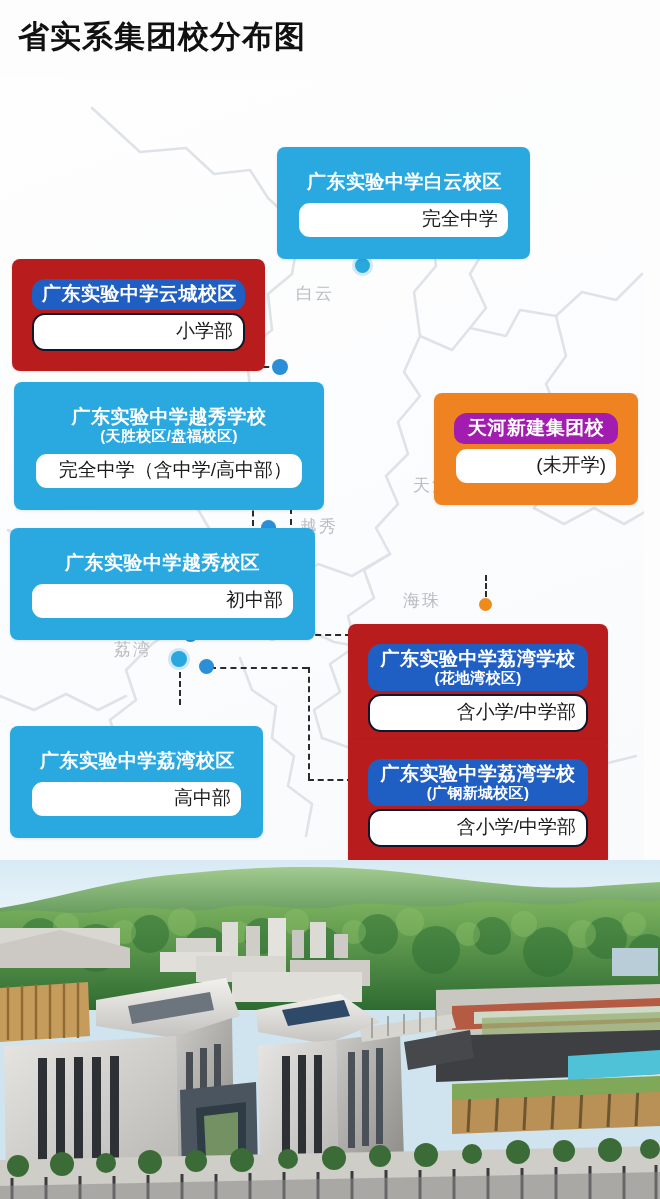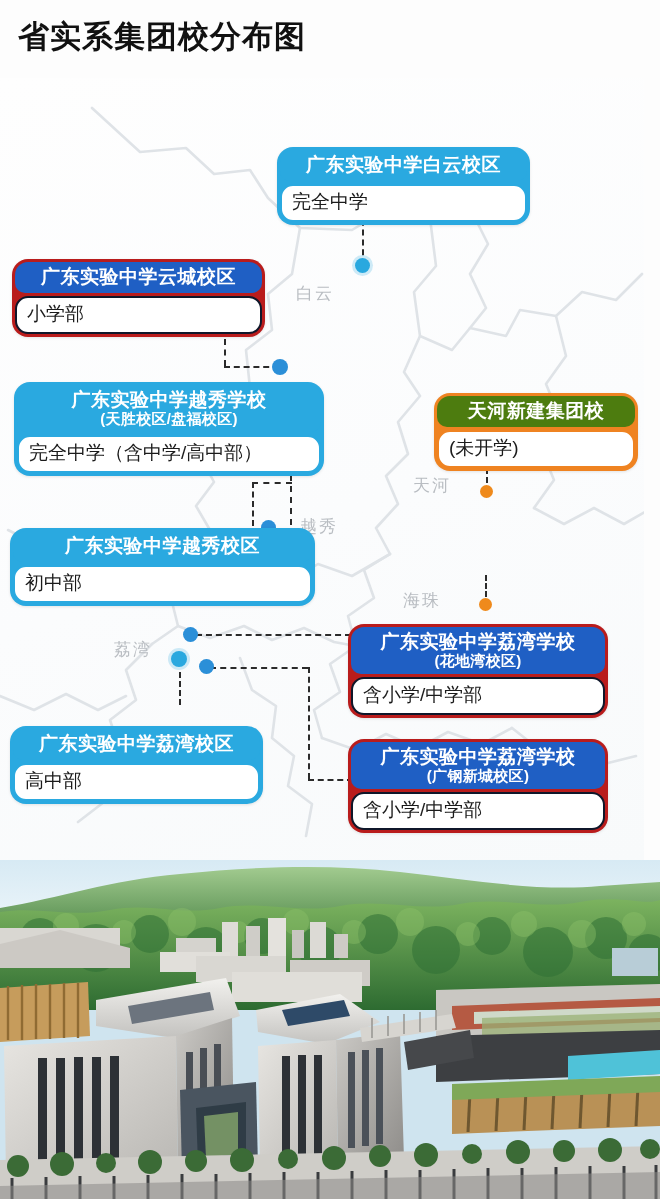--- a/index.html
+++ b/index.html
@@ -27,41 +27,41 @@
   .dot.cyan{background:#29a8df;}
   .dot.orange{background:#ef8a1c;}
   .dot.ringed{box-shadow:0 0 0 3px rgba(41,168,223,.22);}
 
   
   .dash{position:absolute;}
   .dash.v{border-left:2px dashed #2b2b2b;}
   .dash.h{border-top:2px dashed #2b2b2b;}
 
   
-  .card{position:absolute;border-radius:16px;padding:3px;box-sizing:border-box;
+  .card{position:absolute;border-radius:8px;padding:20px;box-sizing:border-box;
         box-shadow:0 1px 3px rgba(0,0,0,.10);}
   .card .hdr{border-radius:13px 13px 10px 10px;color:#fff;font-weight:bold;
              text-align:center;line-height:1.15;padding:4px 10px 5px;
              white-space:nowrap;}
   .card .hdr .main{font-size:19px;letter-spacing:.5px;}
   .card .hdr .sub{font-size:15px;letter-spacing:.3px;margin-top:-1px;}
   .card .body{background:#ffffff;border-radius:13px;margin-top:3px;
-              text-align:left;font-size:19px;color:#1b1b1b;
+              text-align:right;font-size:19px;color:#1b1b1b;
               padding:5px 10px 6px;white-space:nowrap;line-height:1.2;}
 
   .card.cyan{background:#2aa9e0;}
   .card.cyan .hdr{background:#2aa9e0;}
   .card.cyan .body{border:2px solid #2aa9e0;}
 
   .card.blue{background:#b91c1c;}
   .card.blue .hdr{background:#1f5fc4;}
   .card.blue .body{border:2px solid #0f172a;}
 
   .card.orange{background:#ef8321;}
-  .card.orange .hdr{background:#4d7c0f;}
+  .card.orange .hdr{background:#a21caf;}
   .card.orange .body{border:2px solid #ef8321;}
 
   
   .photo{position:absolute;left:0;top:860px;width:660px;height:339px;
          overflow:hidden;background:#cfe4ef;}
   .photosvg{position:absolute;left:0;top:0;width:660px;height:339px;}
 </style>
 </head>
 <body>
 

